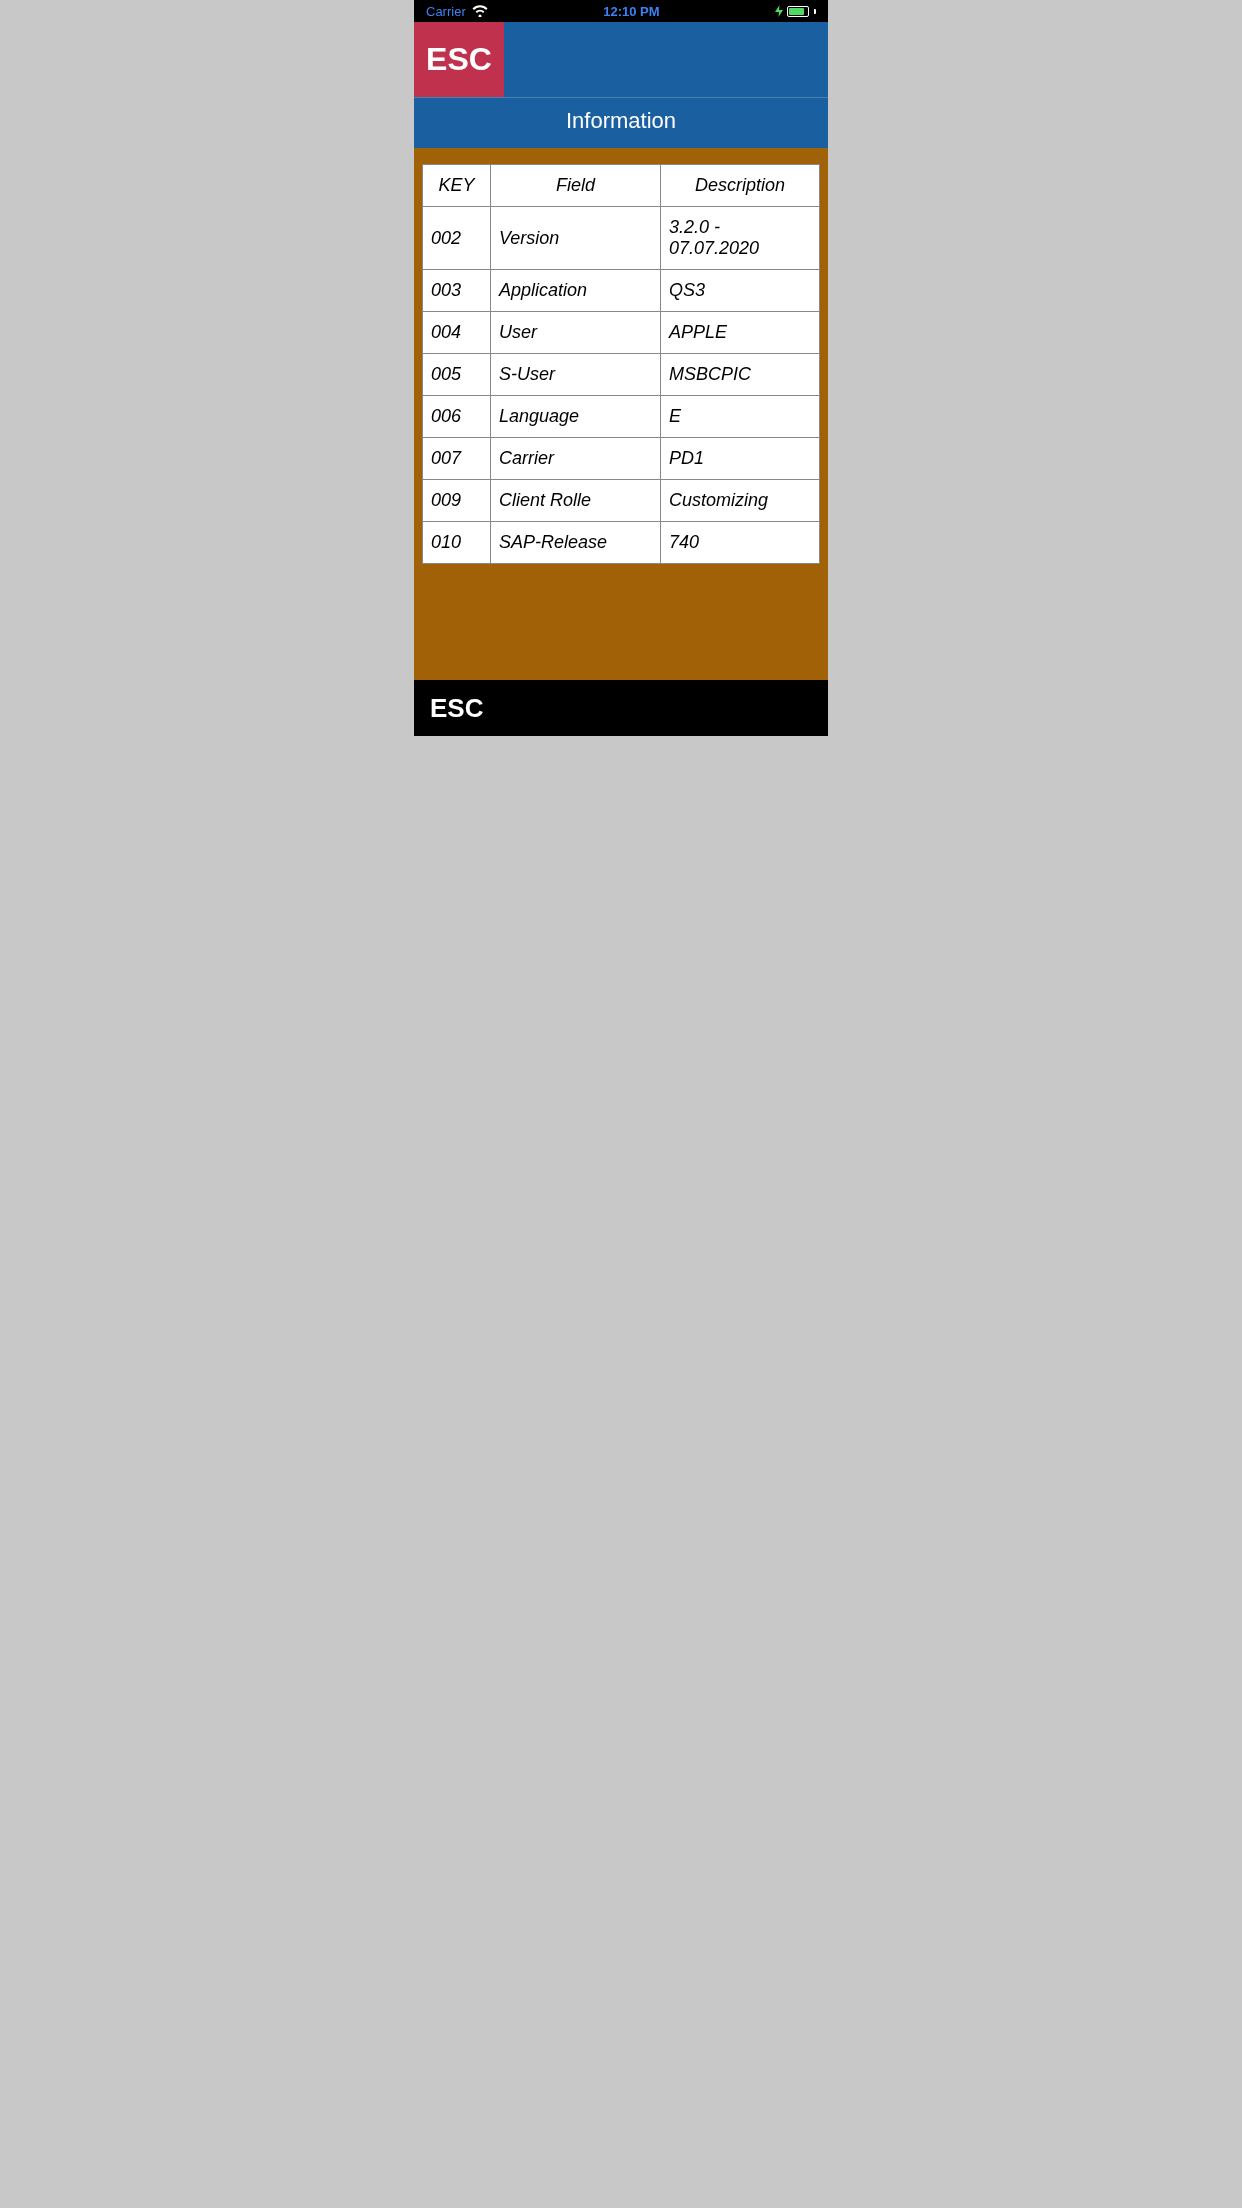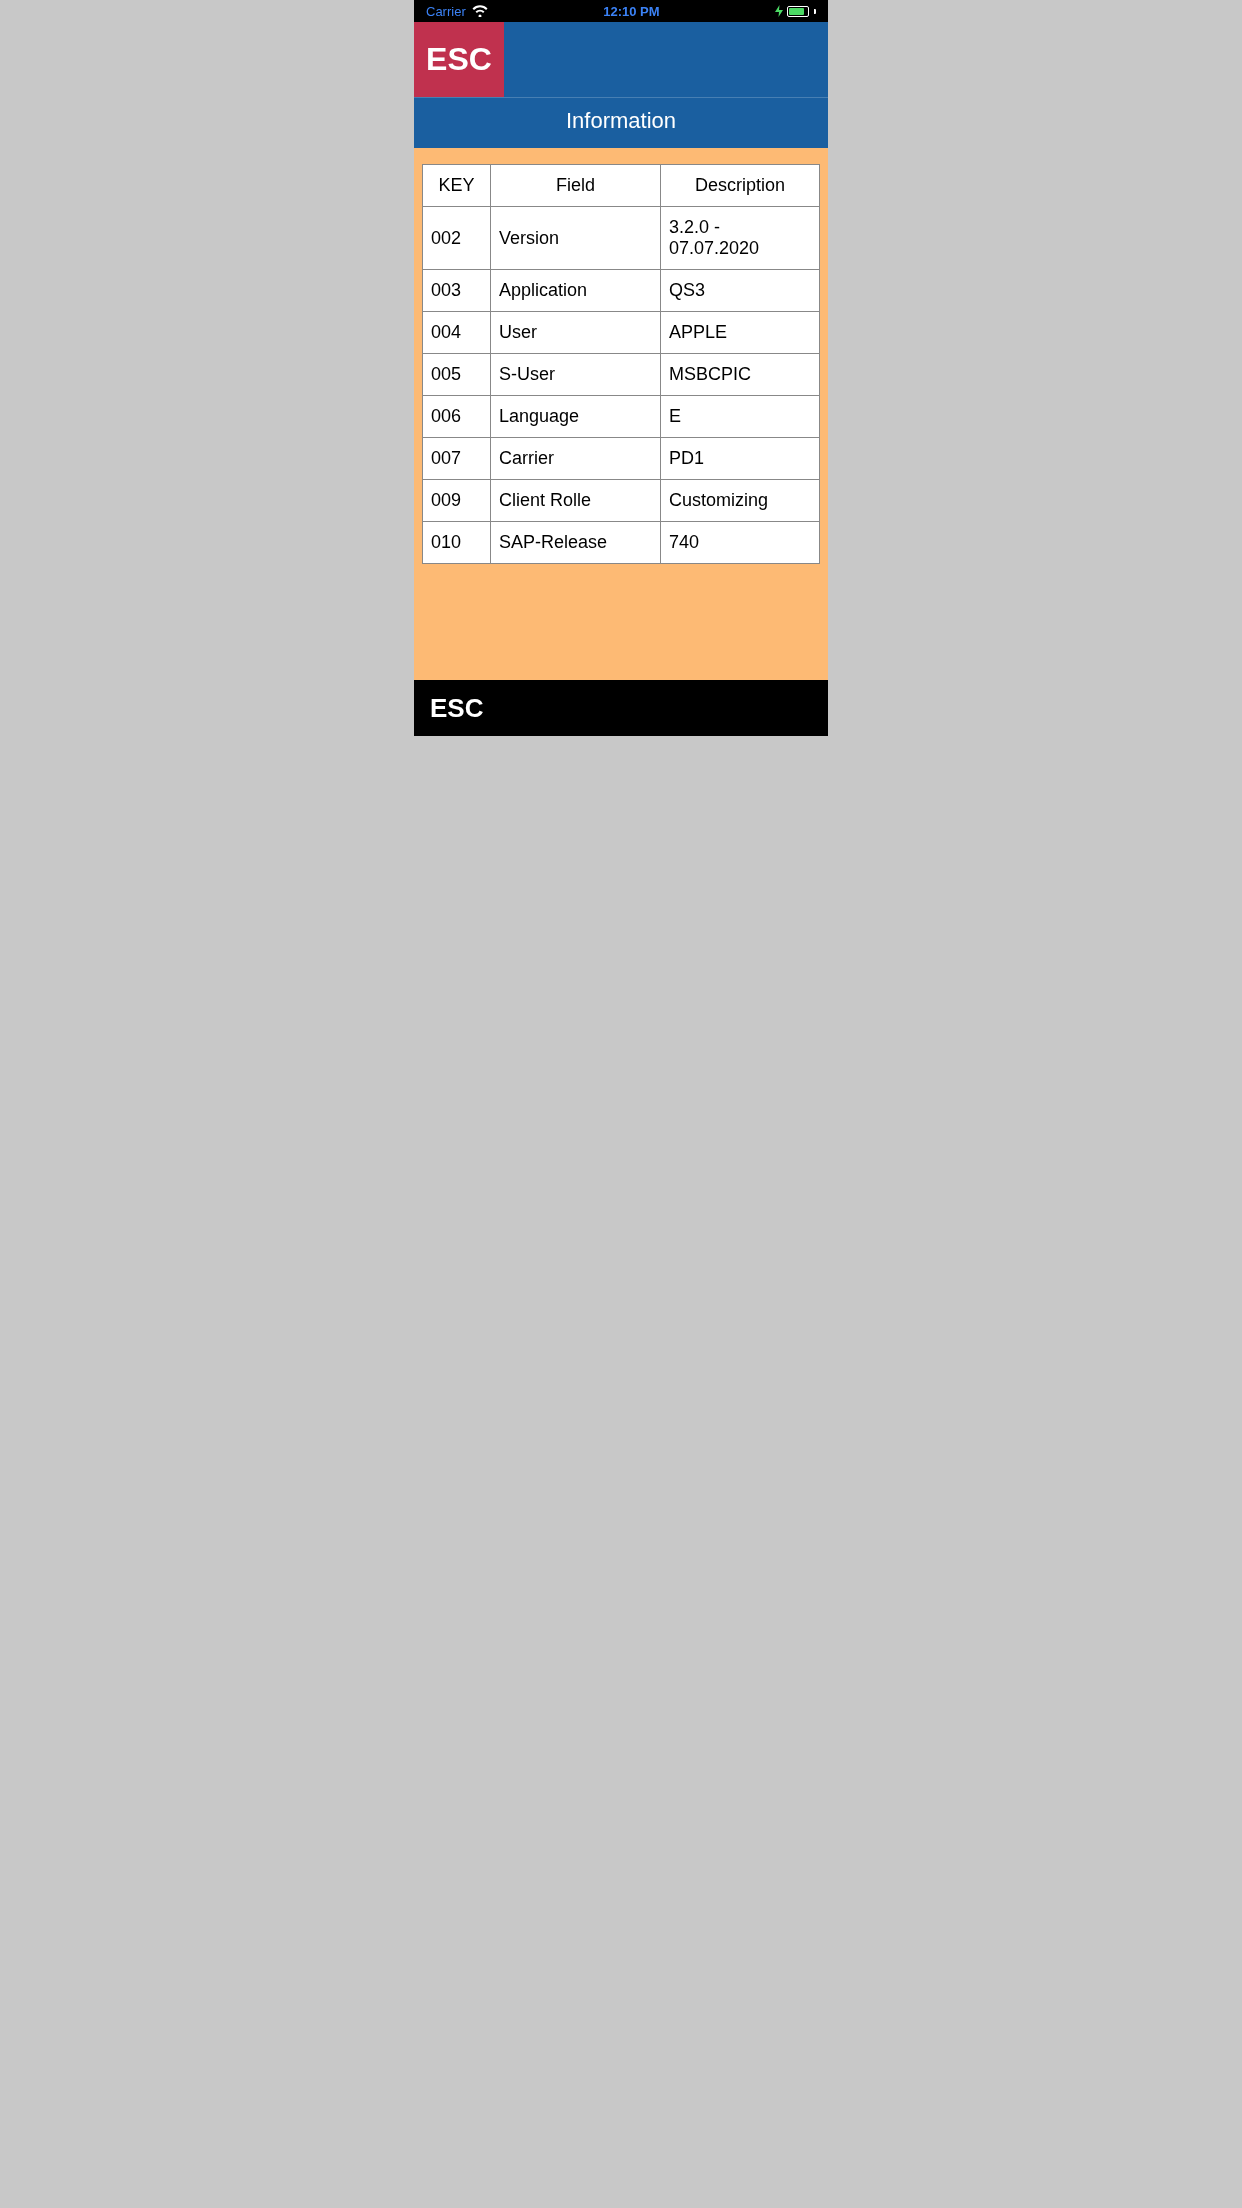--- a/index.html
+++ b/index.html
@@ -137,22 +137,23 @@
       color: #fff;
       font-size: 22px;
       text-align: center;
       padding: 10px 0 14px 0;
       border-top: 1px solid rgba(255,255,255,0.2);
     }
 
     
     .main-content {
       flex: 1;
-      background: #fdba74;
+      background: #a16207;
       padding: 16px 8px;
+      font-style: italic;
     }
 
     
     .info-table {
       width: 100%;
       border-collapse: collapse;
       background: #fff;
       border: 1.5px solid #888;
     }
 

